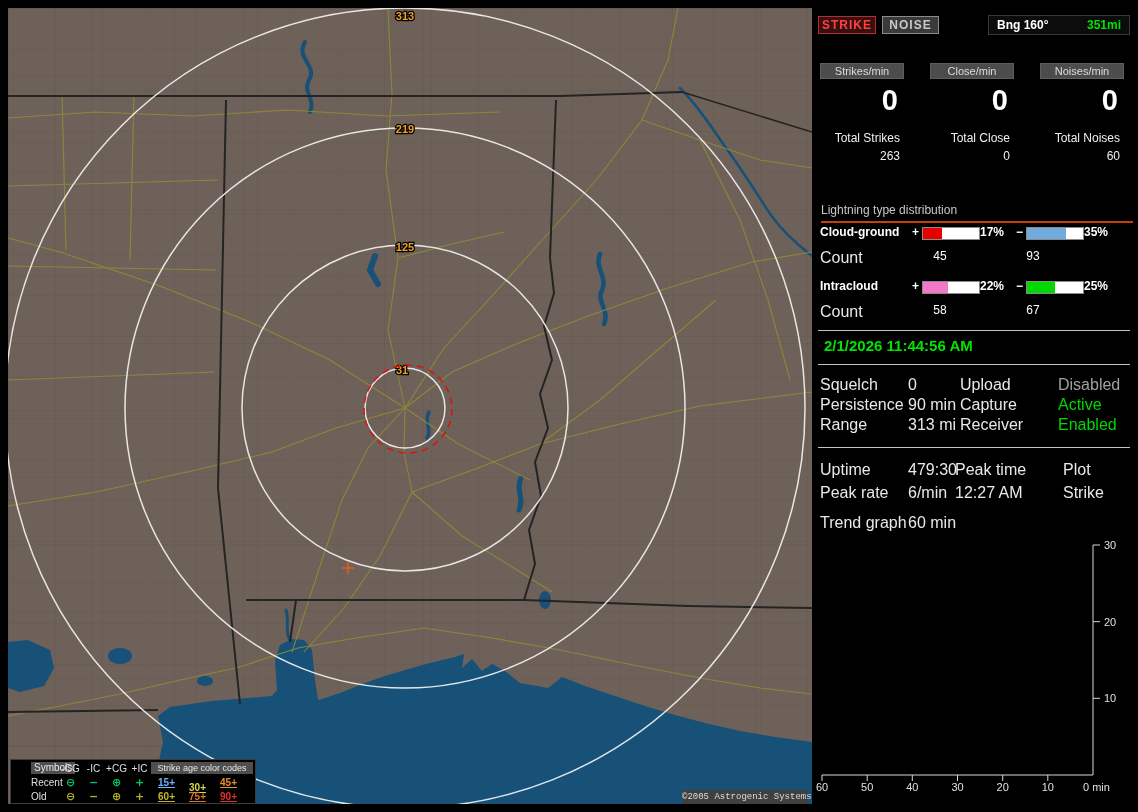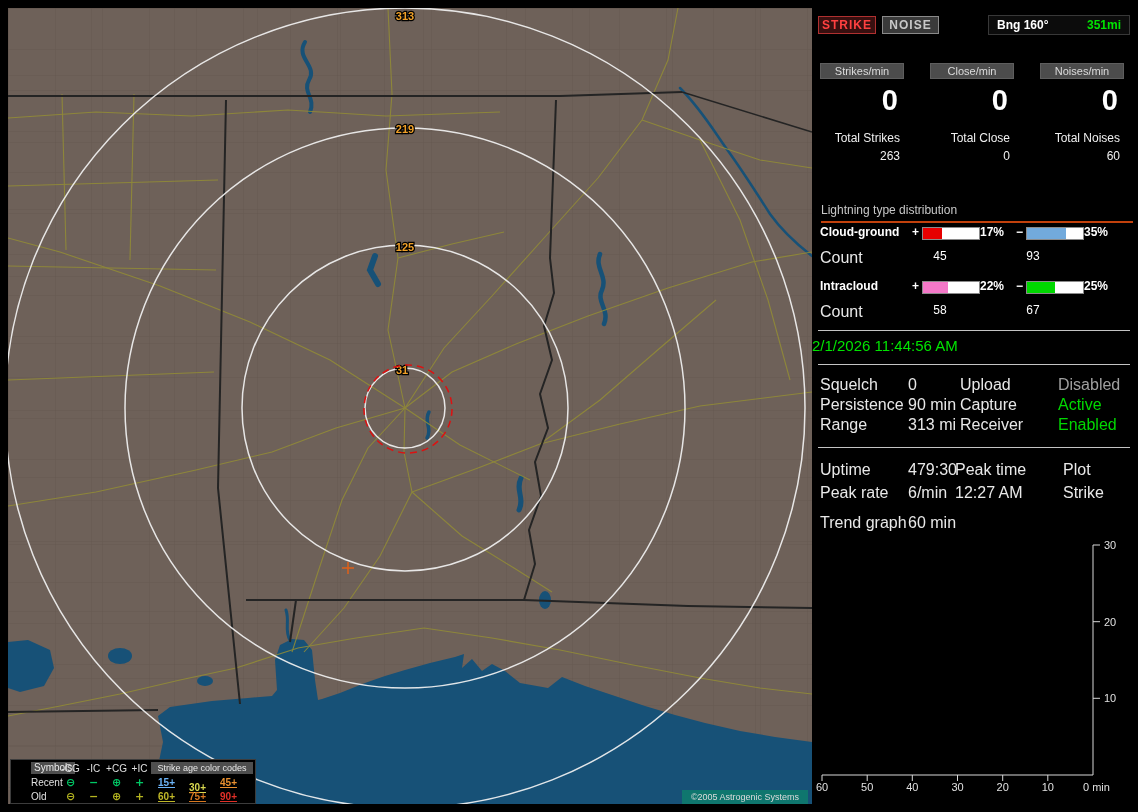--- a/index.html
+++ b/index.html
@@ -4,22 +4,22 @@
 <style>
   html,body{margin:0;padding:0;background:#000;}
   #stage{position:relative;width:1138px;height:812px;background:#000;overflow:hidden;
          font-family:"Liberation Sans",sans-serif;}
   .ab{position:absolute;}
   
   #map-area{position:absolute;left:8px;top:8px;width:804px;height:796px;background:#6e6159;}
   #map-svg{display:block;}
   .ringlab{font:bold 11px "Liberation Sans",sans-serif;fill:#f0a028;stroke:#000;stroke-width:2.5px;
            paint-order:stroke;text-anchor:middle;}
-  #copyright{position:absolute;left:674px;top:782px;width:126px;height:14px;background:#0f766e;
-             color:#dcdcdc;font-size:9px;line-height:14px;text-align:center;white-space:nowrap;}
+  #copyright{position:absolute;left:674px;top:782px;width:126px;height:14px;background:#404040;
+             color:#dcdcdc;font-size:9px;line-height:14px;text-align:center;white-space:nowrap;font-family:Liberation Mono, monospace;}
   
   #legend{position:absolute;left:2px;top:751px;width:246px;height:45px;background:#000;
           border:1px solid #3c3c3c;box-sizing:border-box;color:#e0e0e0;font-size:10px;padding-top:1px;}
   .lrow{display:flex;height:14px;align-items:center;}
   .lc0{width:48px;padding-left:20px;box-sizing:border-box;white-space:nowrap;}
   .lsym{width:23px;text-align:center;}
   .sym{font-family:"DejaVu Sans",sans-serif;font-weight:bold;font-size:11px;line-height:11px;}
   .lage{width:31px;text-align:center;font-weight:bold;text-decoration:underline;}
   .chip{background:#4e4e4e;color:#e8e8e8;padding:0 3px;line-height:12px;display:inline-block;}
   .lagehdr{flex:1;margin-right:2px;font-size:9px;text-align:center;}
@@ -41,21 +41,21 @@
   .hline{position:absolute;left:6px;width:312px;height:1px;background:#c4c4c4;}
   #dist-title{left:9px;top:203px;width:312px;font-size:12px;color:#c8c8c8;padding-bottom:4px;
               border-bottom:2px solid #c2410c;}
   .dlabel{font-size:12px;font-weight:bold;color:#fff;white-space:nowrap;}
   .sign{font-size:12px;font-weight:bold;color:#fff;}
   .pct{font-size:12px;font-weight:bold;color:#fff;}
   .bar{width:56px;height:11px;background:#fff;border:1px solid #8a8a8a;}
   .bar i{display:block;height:100%;width:0;}
   .cnum{width:32px;text-align:center;font-size:12px;color:#fff;}
   .lbl{font-size:16px;color:#e8e8e8;white-space:nowrap;}
-  #datetime{left:0;top:337px;font-size:15px;font-weight:normal;}
+  #datetime{left:12px;top:337px;font-size:15px;font-weight:bold;}
   .tk{font-size:11px;fill:#e0e0e0;font-family:"Liberation Sans",sans-serif;}
 </style>
 </head>
 <body>
 
 <div id="stage">
 
   <div id="map-area">
     <svg id="map-svg" width="804" height="796" viewBox="0 0 804 796">
       <defs>

